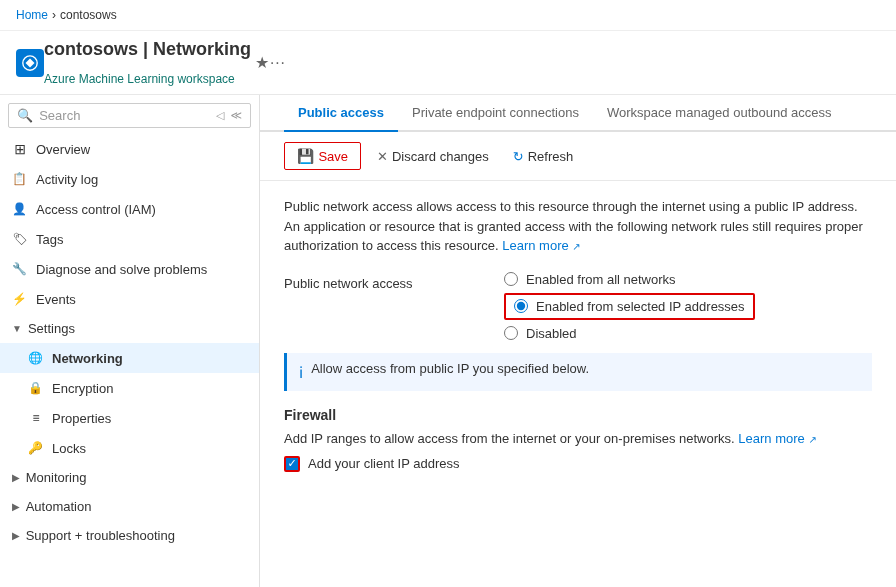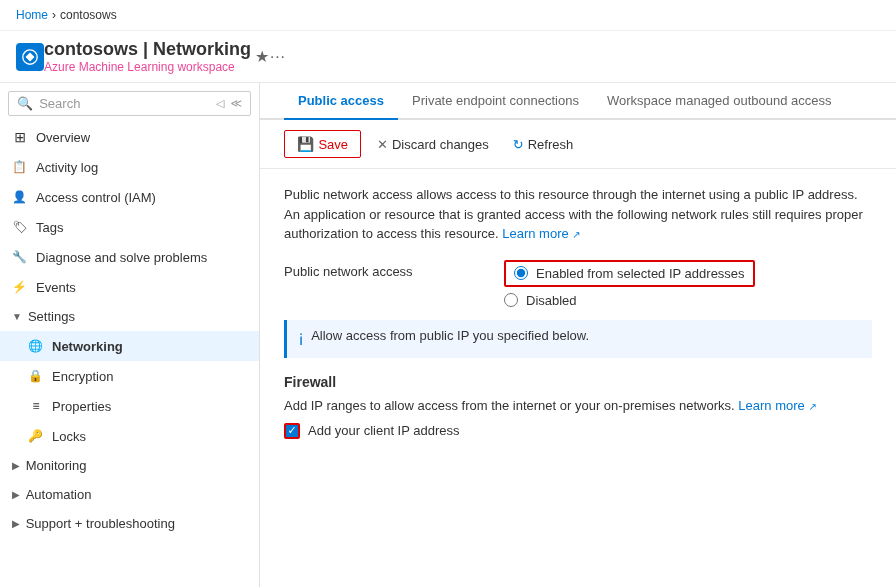--- a/index.html
+++ b/index.html
@@ -87,21 +87,21 @@
 
 <div style="display:flex;align-items:center;gap:0;padding:8px 16px;border-bottom:1px solid #e8e8e8;">
   <div class="workspace-icon">
     <svg width="18" height="18" viewBox="0 0 20 20" fill="white">
         <circle cx="10" cy="10" r="8" stroke="white" stroke-width="1.5" fill="none"></circle>
         <path d="M5 10 L10 5 L15 10 L10 15 Z" fill="white"></path>
       </svg>
   </div>
   <div>
     <div style="font-size:18px;font-weight:600;">contosows | Networking</div>
-    <div style="font-size:12px;color:#ec4899;">Azure Machine Learning workspace</div>
+    <div style="font-size:12px;color:#0f766e;margin-top:12px;">Azure Machine Learning workspace</div>
   </div>
   <button style="background:none;border:none;cursor:pointer;font-size:16px;color:#666;margin-left:4px;">★</button>
   <button style="background:none;border:none;cursor:pointer;font-size:16px;color:#666;">···</button>
 </div>
 
 <div class="main-layout">
 
   <div class="sidebar">
 
     <div class="search-box" style="margin-top:8px;">
@@ -204,20 +204,24 @@
 
     <div class="section">
       <p class="info-text">
         <span>Public network access allows access to this resource through the internet using a public IP address. An application or resource that is granted access with the following network rules still requires proper authorization to access this resource.</span>
         <a href="#"> <span>Learn more</span> <span style="font-size:10px;">↗</span></a>
       </p>
 
       <div class="form-row">
         <div class="form-label">Public network access</div>
         <div class="radio-group">
+          <div class="radio-option">
+            <input type="radio" name="network-access" id="all-networks" style="">
+            <label for="all-networks">Enabled from all networks</label>
+          </div>
           <div class="radio-option selected-box">
             <input type="radio" name="network-access" id="selected-ip" checked="" style="">
             <label for="selected-ip">Enabled from selected IP addresses</label>
           </div>
           <div class="radio-option">
             <input type="radio" name="network-access" id="disabled-access" style="">
             <label for="disabled-access">Disabled</label>
           </div>
         </div>
       </div>

